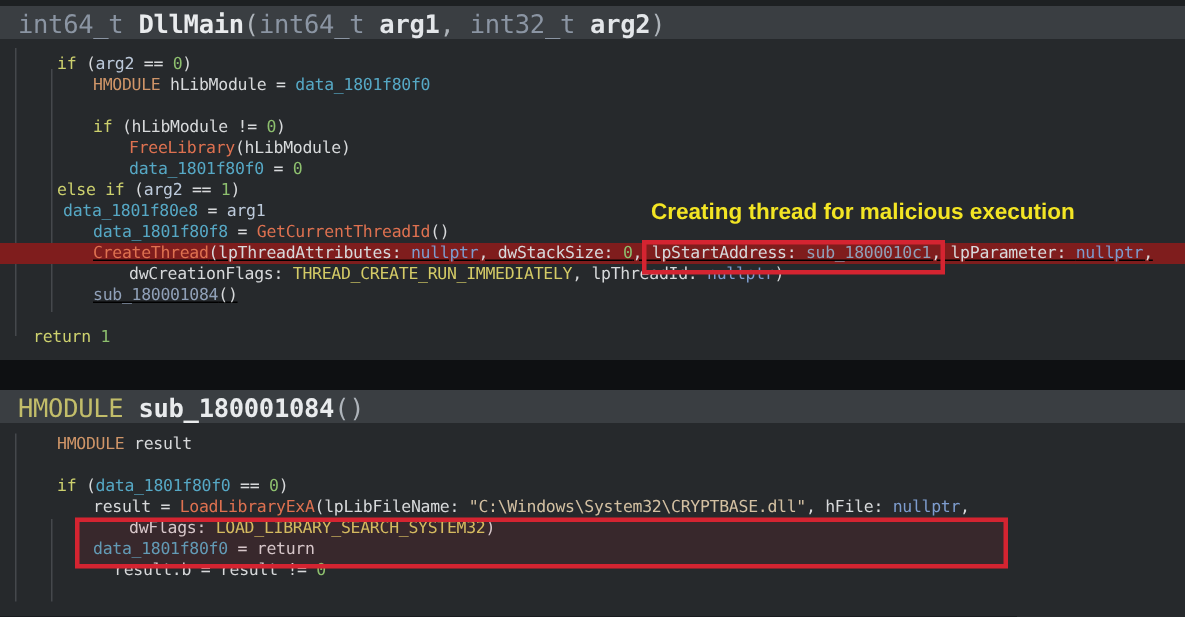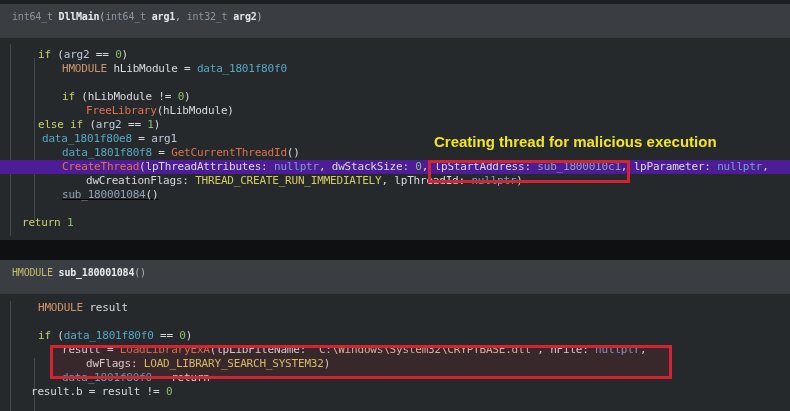--- a/index.html
+++ b/index.html
@@ -4,31 +4,31 @@
 <style>
   html,body{margin:0;padding:0;background:#101214;}
   .screen{
     position:relative;width:790px;height:411px;overflow:hidden;
     background:#26292c;
     font-family:"DejaVu Sans Mono","Liberation Mono",monospace;
   }
   .top-strip{position:absolute;left:0;top:0;width:790px;height:4px;background:#1d2022;}
   .pane{position:absolute;left:0;width:790px;}
   .pane-header{
-    height:34px;line-height:26px;background:#3a3e42;
-    padding-left:12px;font-size:10px;letter-spacing:-0.2px;
+    height:22px;line-height:26px;background:#3a3e42;
+    padding-left:12px;font-size:17px;letter-spacing:-0.2px;
     white-space:nowrap;overflow:hidden;
   }
   .pane-body{position:relative;}
   .code{position:relative;z-index:1;}
   .code-line{
     height:14px;line-height:14px;font-size:11px;letter-spacing:-0.2px;
     white-space:pre;box-sizing:border-box;width:790px;overflow:hidden;
   }
-  .code-line.hl{background:#4c1d95;}
+  .code-line.hl{background:#7f1d1d;text-decoration:underline;}
   .guide{position:absolute;width:1px;background:#45484c;z-index:0;}
   .gap{position:absolute;left:0;width:790px;background:#0e1012;}
   
   .tk-kw{color:#cdd16e}
   .tk-type{color:#cf9568}
   .tk-call{color:#de7150}
   .tk-data{color:#56a8c5}
   .tk-sub{color:#90a0b8}
   .tk-num{color:#8dbf6e}
   .tk-null{color:#7d9cce}
@@ -62,20 +62,21 @@
     <div class="pane-header"><span class="tk-htype">int64_t</span><span class="tk-hplain"> </span><span class="tk-hname">DllMain</span><span class="tk-hplain">(</span><span class="tk-htype">int64_t</span><span class="tk-hplain"> </span><span class="tk-harg">arg1</span><span class="tk-hplain">, </span><span class="tk-htype">int32_t</span><span class="tk-hplain"> </span><span class="tk-harg">arg2</span><span class="tk-hplain">)</span></div>
     <div class="pane-body" style="height:210px;">
       <div class="guide" style="left:10px;top:6px;height:192px;"></div>
       <div class="guide" style="left:34px;top:20px;height:162px;"></div>
       <div class="code" style="padding-top:10px;">
           <div class="code-line" style="padding-left: 38px;"><span class="tk-kw">if</span><span class="tk-plain"> (</span><span class="tk-var">arg2</span><span class="tk-plain"> == </span><span class="tk-num">0</span><span class="tk-plain">)</span></div>
           <div class="code-line" style="padding-left: 62px;"><span class="tk-type">HMODULE</span><span class="tk-plain"> hLibModule = </span><span class="tk-data">data_1801f80f0</span></div>
           <div class="code-line" style="padding-left: 14px;">&nbsp;</div>
           <div class="code-line" style="padding-left: 62px;"><span class="tk-kw">if</span><span class="tk-plain"> (hLibModule != </span><span class="tk-num">0</span><span class="tk-plain">)</span></div>
           <div class="code-line" style="padding-left: 86px;"><span class="tk-call">FreeLibrary</span><span class="tk-plain">(hLibModule)</span></div>
+          <div class="code-line" style="padding-left: 86px;"><span class="tk-data">data_1801f80f0</span><span class="tk-plain"> = </span><span class="tk-num">0</span></div>
           <div class="code-line" style="padding-left: 38px;"><span class="tk-kw">else if</span><span class="tk-plain"> (</span><span class="tk-var">arg2</span><span class="tk-plain"> == </span><span class="tk-num">1</span><span class="tk-plain">)</span></div>
           <div class="code-line" style="padding-left: 42px;"><span class="tk-data">data_1801f80e8</span><span class="tk-plain"> = </span><span class="tk-var">arg1</span></div>
           <div class="code-line" style="padding-left: 62px;"><span class="tk-data">data_1801f80f8</span><span class="tk-plain"> = </span><span class="tk-call">GetCurrentThreadId</span><span class="tk-plain">()</span></div>
           <div class="code-line hl" style="padding-left: 62px;"><span class="tk-call">CreateThread</span><span class="tk-plain">(lpThreadAttributes: </span><span class="tk-null">nullptr</span><span class="tk-plain">, dwStackSize: </span><span class="tk-num">0</span><span class="tk-plain">, lpStartAddress: </span><span class="tk-sub">sub_1800010c1</span><span class="tk-plain">, lpParameter: </span><span class="tk-null">nullptr</span><span class="tk-plain">,</span></div>
           <div class="code-line" style="padding-left: 86px;"><span class="tk-plain">dwCreationFlags: </span><span class="tk-const">THREAD_CREATE_RUN_IMMEDIATELY</span><span class="tk-plain">, lpThreadId: </span><span class="tk-null">nullptr</span><span class="tk-plain">)</span></div>
           <div class="code-line" style="padding-left: 62px; text-decoration: underline;"><span class="tk-sub">sub_180001084</span><span class="tk-plain">()</span></div>
           <div class="code-line" style="padding-left: 14px;">&nbsp;</div>
           <div class="code-line" style="padding-left: 22px;"><span class="tk-kw">return</span><span class="tk-plain"> </span><span class="tk-num">1</span></div>
         </div>
     </div>
@@ -88,21 +89,21 @@
     <div class="pane-body" style="height:125px;">
       <div class="guide" style="left:10px;top:7px;height:112px;"></div>
       <div class="guide" style="left:34px;top:64px;height:55px;"></div>
       <div class="code" style="padding-top:7px;">
           <div class="code-line" style="padding-left: 38px;"><span class="tk-type">HMODULE</span><span class="tk-plain"> result</span></div>
           <div class="code-line" style="padding-left: 14px;">&nbsp;</div>
           <div class="code-line" style="padding-left: 38px;"><span class="tk-kw">if</span><span class="tk-plain"> (</span><span class="tk-data">data_1801f80f0</span><span class="tk-plain"> == </span><span class="tk-num">0</span><span class="tk-plain">)</span></div>
           <div class="code-line" style="padding-left: 62px;"><span class="tk-plain">result = </span><span class="tk-call">LoadLibraryExA</span><span class="tk-plain">(lpLibFileName: </span><span class="tk-str">"C:\Windows\System32\CRYPTBASE.dll"</span><span class="tk-plain">, hFile: </span><span class="tk-null">nullptr</span><span class="tk-plain">,</span></div>
           <div class="code-line" style="padding-left: 86px;"><span class="tk-plain">dwFlags: </span><span class="tk-const">LOAD_LIBRARY_SEARCH_SYSTEM32</span><span class="tk-plain">)</span></div>
           <div class="code-line" style="padding-left: 62px;"><span class="tk-data">data_1801f80f0</span><span class="tk-plain"> = return</span></div>
-          <div class="code-line" style="padding-left: 31px;"><span class="tk-plain">result.b = result != </span><span class="tk-num">0</span></div>
+          <div class="code-line" style="padding-left: 76px;"><span class="tk-plain">result.b = result != </span><span class="tk-num">0</span></div>
         </div>
     </div>
   </div>
 
   <div class="anno-label" style="left:434px;top:133px;">Creating thread for malicious execution</div>
   <div class="anno-box" style="left:428px;top:160px;width:202px;height:23px;"></div>
 
   <div class="anno-box tint" style="left:50px;top:345px;width:622px;height:34px;"></div>
 </div>
 

